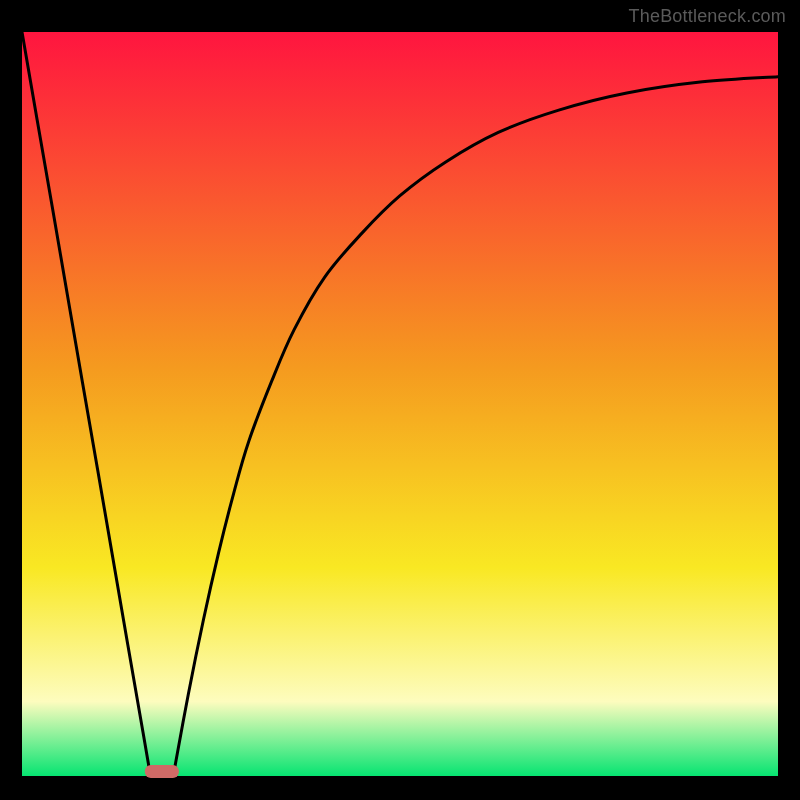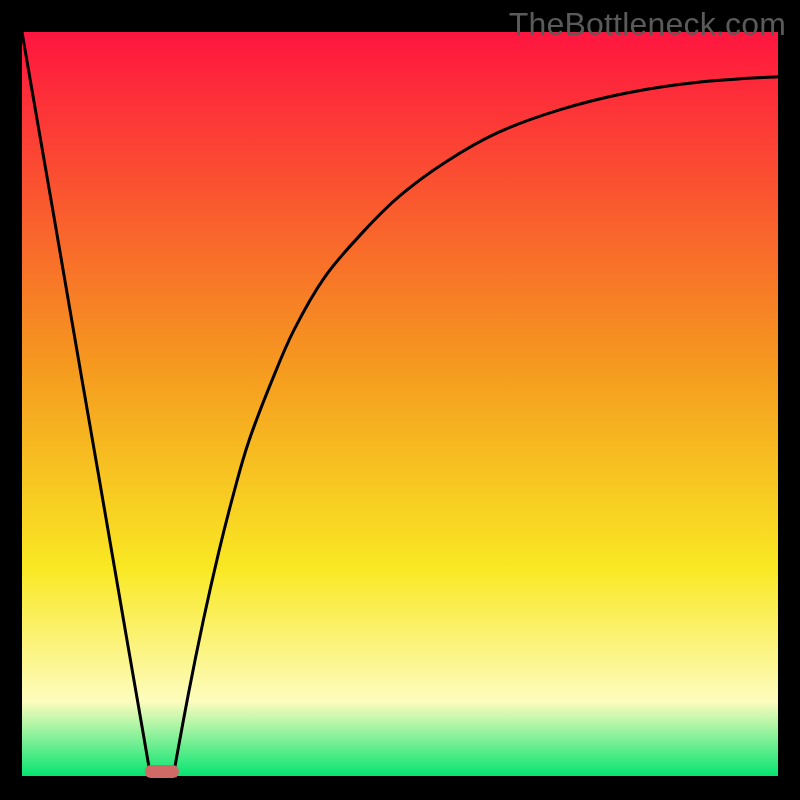--- a/index.html
+++ b/index.html
@@ -10,21 +10,21 @@
   }
   .stage {
     position: relative;
     width: 800px;
     height: 800px;
   }
   .watermark {
     position: absolute;
     top: 6px;
     right: 14px;
-    font-size: 32px;
+    font-size: 18px;
     font-weight: 400;
     color: #5a5a5a;
     letter-spacing: 0.2px;
   }
   svg {
     display: block;
   }
 </style>
 </head>
 <body>

